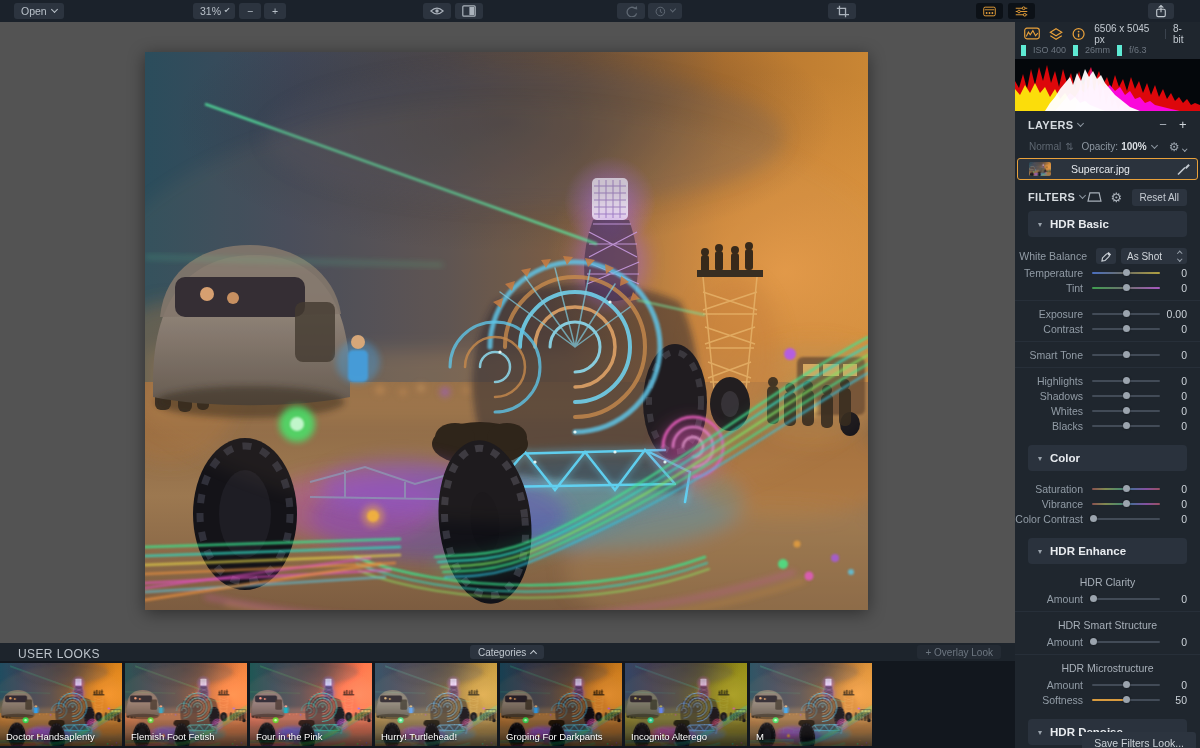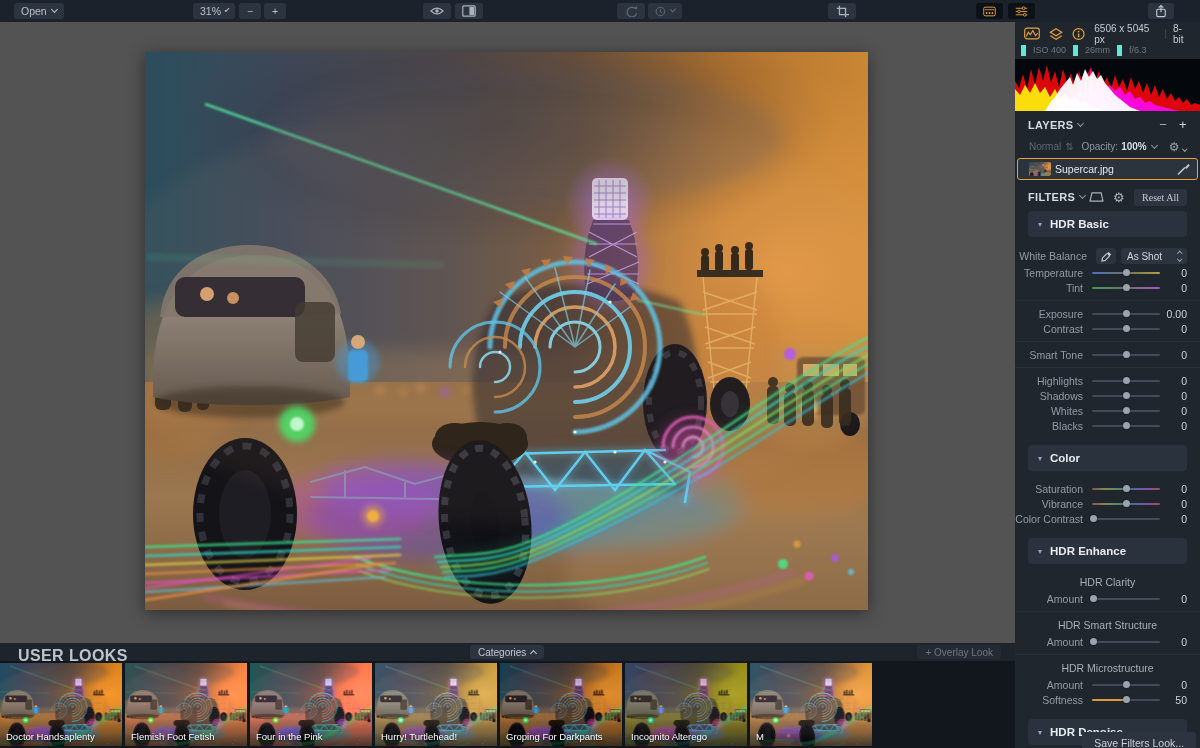--- a/index.html
+++ b/index.html
@@ -20,21 +20,21 @@
   .chev.up{transform:rotate(-135deg);margin-top:3px}
   .chev.mini{width:3.5px;height:3.5px;margin:0}
 
   
   .canvas{position:absolute;top:22px;left:0;width:1015px;height:621px;background:#535353}
   .photo{position:absolute;left:145px;top:30px;width:723px;height:558px;
     box-shadow:0 3px 16px rgba(0,0,0,.45);display:block}
 
   
   .looksbar{position:absolute;top:643px;left:0;width:1015px;height:18px;background:#1d242c;z-index:10}
-  .lookstitle{position:absolute;left:18px;top:4px;font-size:16px;font-weight:bold;color:#bdc4cb;letter-spacing:.4px}
+  .lookstitle{position:absolute;left:18px;top:4px;font-size:12px;font-weight:normal;color:#bdc4cb;letter-spacing:.4px}
   .catbtn{position:absolute;left:470px;top:2px;height:14px;background:#2c343f;border:none;border-radius:3px;
     color:#c2c9d0;font-size:10px;font-family:inherit;display:flex;align-items:center;padding:0 8px}
   .overlaybtn{position:absolute;right:14px;top:2px;height:14px;background:#242b34;border:none;border-radius:3px;
     color:#6d7680;font-size:10px;font-family:inherit;display:flex;align-items:center;padding:0 8px}
   .strip{position:absolute;top:661px;left:0;width:1015px;height:87px;background:#12171e;
     display:flex;gap:3px;padding-top:2px;overflow:hidden;z-index:10}
   .thumb{position:relative;flex:0 0 122px;height:83px;background:#000;overflow:hidden}
   .thumb svg{width:122px;height:83px;display:block}
   .thumb .shade{position:absolute;left:0;right:0;bottom:0;height:26px;
     background:linear-gradient(rgba(0,0,0,0),rgba(0,0,0,.55))}
@@ -64,26 +64,26 @@
   .phead .chev{color:#8d97a1}
   .headtools{margin-left:auto;display:flex;align-items:center;gap:12px;color:#aab2bb}
   .sym{font-size:13px;line-height:1;font-weight:normal}
   .blendrow{display:flex;align-items:center;height:17px;padding:0 14px;font-size:10px}
   .blendname{color:#5e6771}
   .updn{color:#5e6771;font-size:10px;margin-left:4px}
   .oplabel{margin-left:auto;color:#8d97a1}
   .opval{color:#dadee2;font-weight:bold;margin-left:3px}
   .blendrow .gear{margin-left:12px;color:#9aa3ad;font-size:12px;font-weight:normal}
   .layeritem{margin:3px 2px 5px;border:1.5px solid #e9a13b;border-radius:3px;background:#2b333d;
-    height:22px;display:flex;align-items:center;padding:0 6px 0 11px;gap:4px}
+    height:22px;display:flex;align-items:center;padding:0 6px 0 11px;gap:20px}
   .layeritem svg.lthumb{width:22px;height:14px;border-radius:2px;display:block}
   .lname{color:#e4e8ec;font-size:10.5px}
   .brush{margin-left:auto}
   .resetbtn{background:#2c343f;border:none;border-radius:3px;height:17px;color:#c6ccd3;
-    font-size:10px;font-family:Liberation Serif, serif;padding:0 8px}
+    font-size:10px;font-family:Liberation Sans, sans-serif;padding:0 8px}
   .fbody{position:relative}
   .fcard{margin:2px 13px 5px;background:#2a323d;border-radius:4px;height:26px;display:flex;
     align-items:center;padding:0 10px;color:#e8ebef;font-size:11.5px;font-weight:bold}
   .fcard .tri{color:#9aa3ac;font-size:8px;margin-right:8px;font-weight:normal}
   .fsec{margin-bottom:7px}
   .fgroup{padding:5px 0}
   .fgroup + .fgroup{border-top:1px solid #272f39}
   .gheading{text-align:center;color:#a7afb8;font-size:10.5px;padding:2px 0 3px}
   .srow{display:flex;align-items:center;height:15px;padding-right:13px}
   .slabel{flex:1;text-align:right;color:#929ca6;font-size:10.5px;padding-right:9px;white-space:nowrap}

